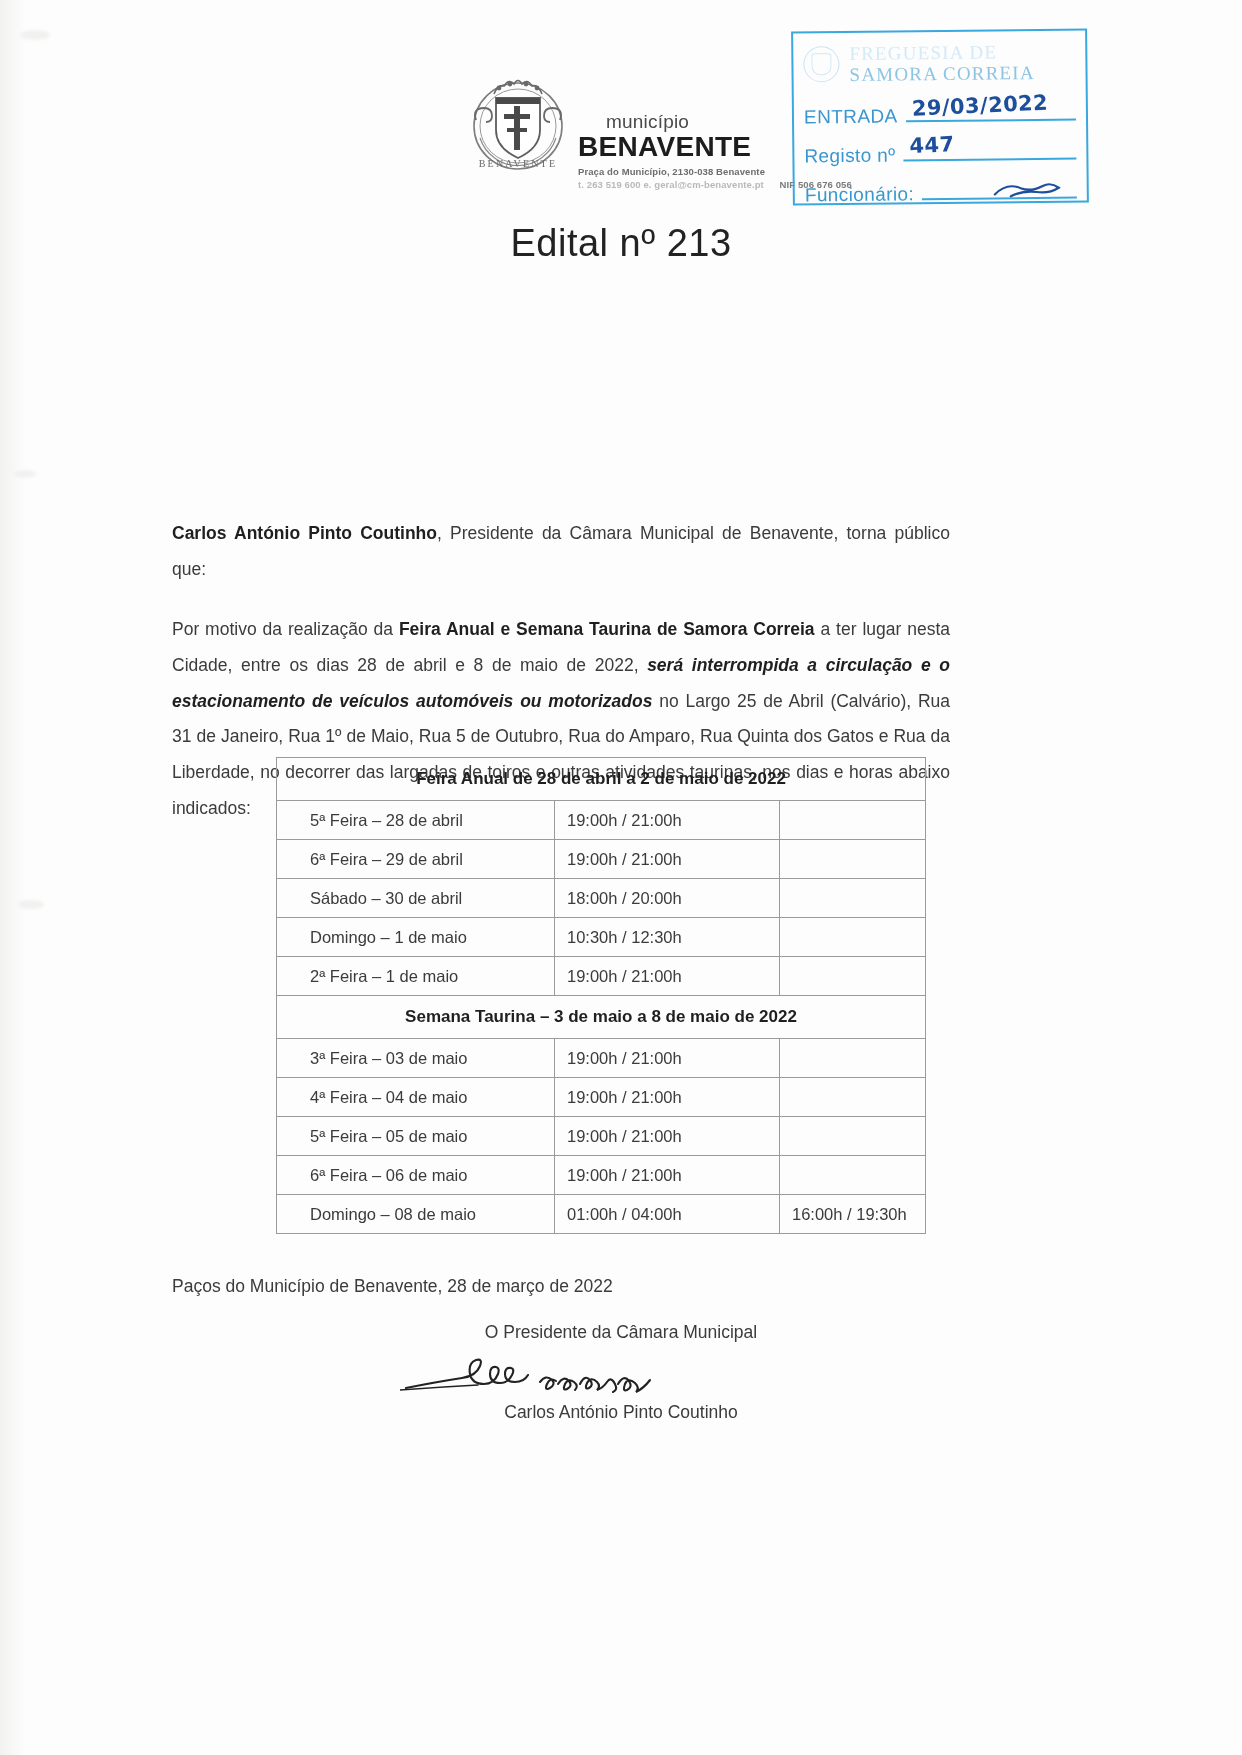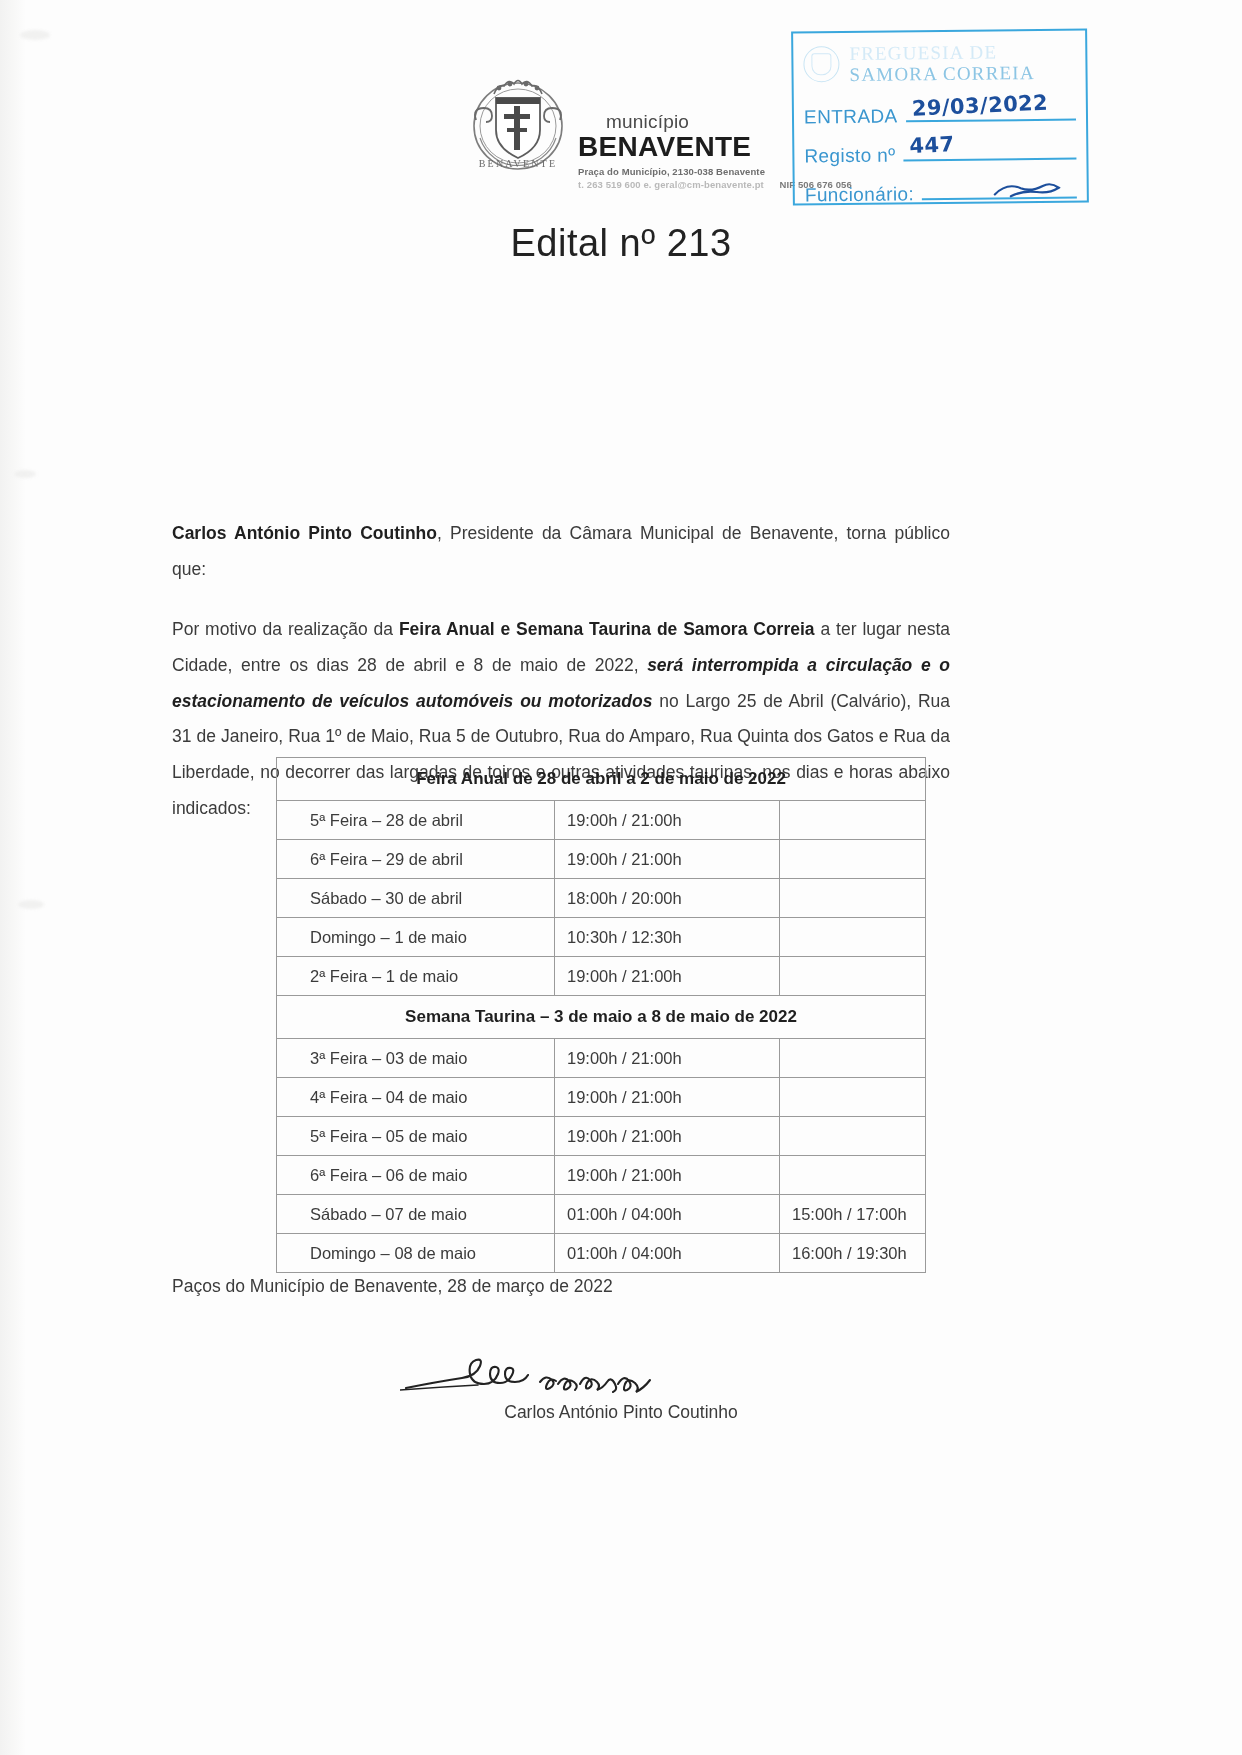--- a/index.html
+++ b/index.html
@@ -380,33 +380,29 @@
         <td class="day">5ª Feira – 05 de maio</td>
         <td class="slot1">19:00h / 21:00h</td>
         <td class="slot2"></td>
       </tr>
       <tr>
         <td class="day">6ª Feira – 06 de maio</td>
         <td class="slot1">19:00h / 21:00h</td>
         <td class="slot2"></td>
       </tr>
       <tr>
-        <td class="day">Sábado – 07 de maio</td>
-        <td class="slot1">01:00h / 04:00h</td>
-        <td class="slot2">15:00h / 17:00h</td>
-      </tr>
-      <tr>
         <td class="day">Domingo – 08 de maio</td>
         <td class="slot1">01:00h / 04:00h</td>
         <td class="slot2">16:00h / 19:30h</td>
       </tr>
     </tbody>
   </table>
 
   <div class="footer-date">Paços do Município de Benavente, 28 de março de 2022</div>
+  <div class="sign-title">O Presidente da Câmara Municipal</div>
 
   <svg class="sign-mark" viewBox="0 0 300 56">
     <path d="M6 40 q30 -6 56 -10 q14 -2 18 -12 q3 -8 -4 -6 q-8 3 -6 14 q2 10 14 10 q10 0 14 -10 q2 -6 -2 -7 q-6 -1 -6 7 q0 9 10 9 q8 0 12 -8 q3 -6 -1 -7 q-6 -1 -6 6 q0 8 10 8 q9 0 13 -7" fill="none" stroke="#222" stroke-width="2.1" stroke-linecap="round"></path>
     <path d="M140 34 q6 -8 12 -2 q4 4 -2 8 q-6 3 -3 -4 q3 -7 9 -3" fill="none" stroke="#222" stroke-width="2.1" stroke-linecap="round"></path>
     <path d="M158 36 q6 -9 11 -3 q4 5 -2 8 q-5 2 -2 -5 q3 -6 9 -2 q5 4 1 8" fill="none" stroke="#222" stroke-width="2.1" stroke-linecap="round"></path>
     <path d="M180 36 q5 -10 10 -4 q4 5 -1 8 q-5 2 -2 -5 q4 -7 10 -1 q4 4 0 8 q6 -2 10 -8 q4 -6 8 2 q3 6 -2 8" fill="none" stroke="#222" stroke-width="2.1" stroke-linecap="round"></path>
     <path d="M218 36 q6 -10 11 -3 q4 6 -2 9 q-5 2 -2 -6 q3 -7 10 -1 q5 5 1 9 q8 -4 14 -12" fill="none" stroke="#222" stroke-width="2.1" stroke-linecap="round"></path>
     <path d="M0 42 q40 -3 78 -5" fill="none" stroke="#222" stroke-width="1.6" stroke-linecap="round"></path>
   </svg>
 

